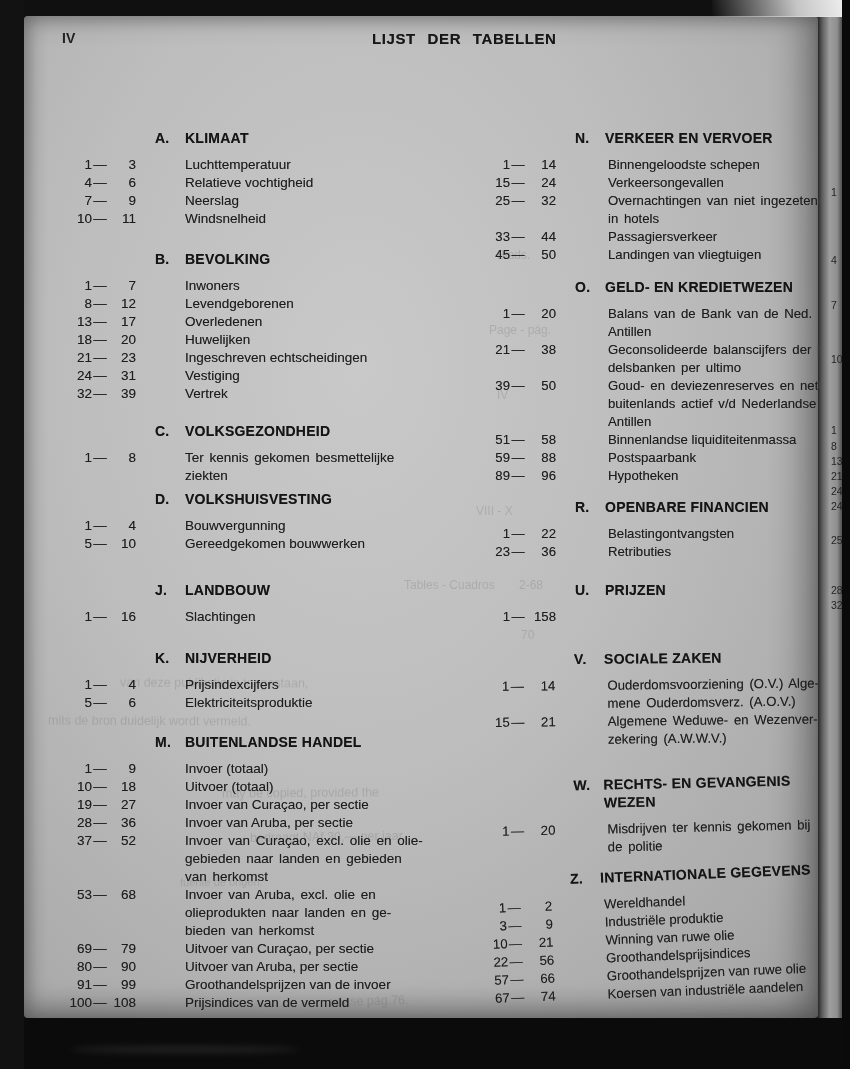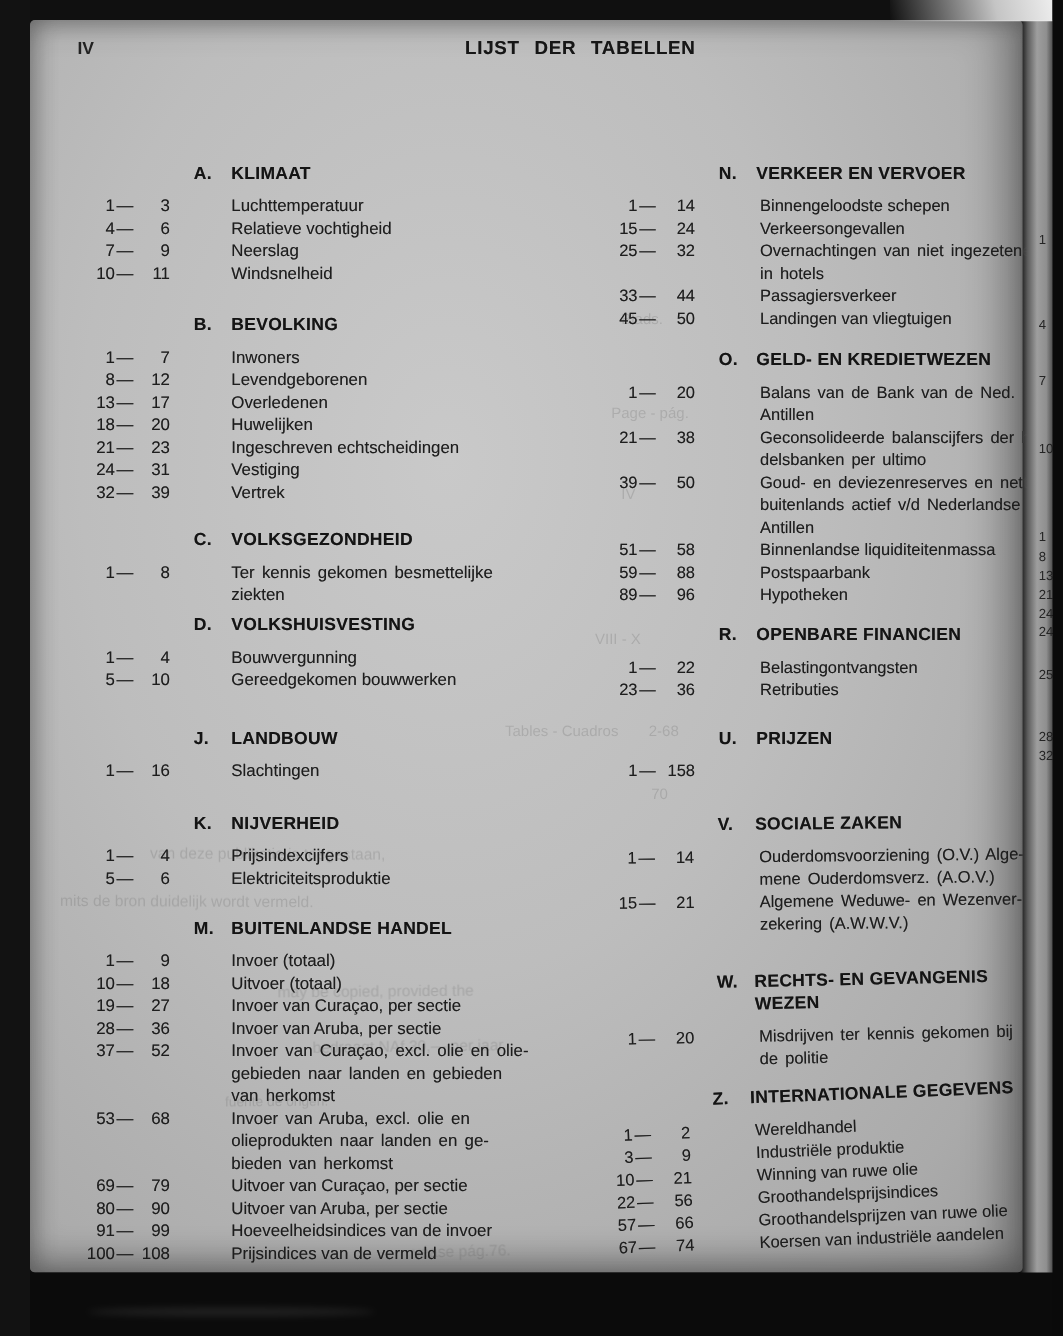--- a/index.html
+++ b/index.html
@@ -396,21 +396,21 @@
               <span class="n2">90</span>
             </span>
             <span class="label">Uitvoer van Aruba, per sectie</span>
           </div>
           <div class="entry">
             <span class="nums">
               <span class="n1">91</span>
               <span class="dash">—</span>
               <span class="n2">99</span>
             </span>
-            <span class="label">Hoeveelheidsindices van de invoer</span>
+            <span class="label">Groothandelsprijzen van de invoer</span>
           </div>
           <div class="entry">
             <span class="nums">
               <span class="n1">100</span>
               <span class="dash">—</span>
               <span class="n2">108</span>
             </span>
             <span class="label">Prijsindices van de vermeld</span>
           </div>
         </div>

